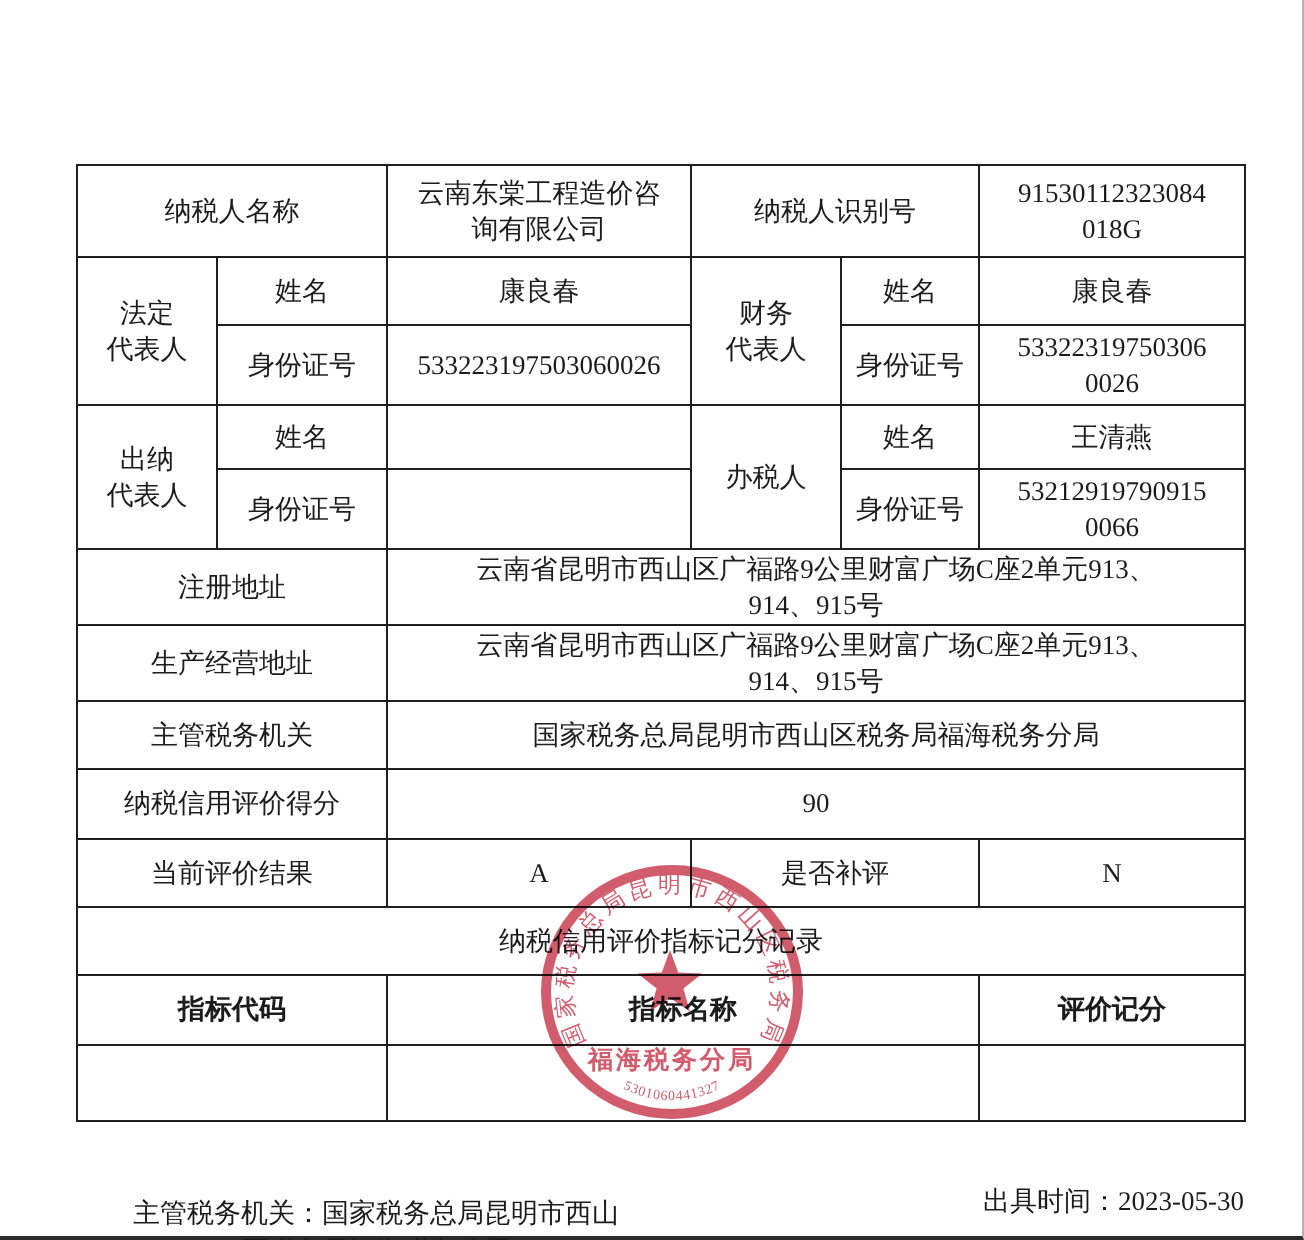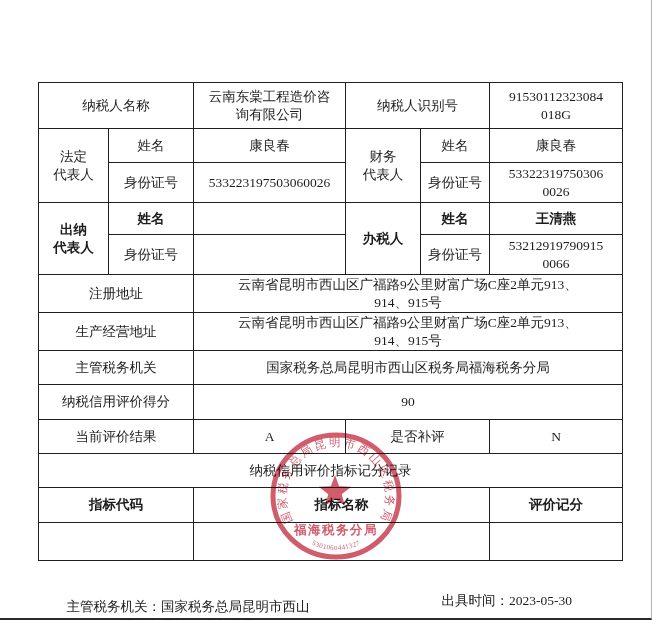--- a/index.html
+++ b/index.html
@@ -18,32 +18,32 @@
   table.doc{
     position:absolute;left:38px;top:82px;width:584px;
     border-collapse:collapse;table-layout:fixed;
   }
   table.doc td{
     border:1.6px solid #1f1f1f;text-align:center;vertical-align:middle;
     font-size:13.5px;line-height:1.28;padding:1px 3px;white-space:pre-line;
     overflow:hidden;
   }
   tr.r1{height:46px;}  tr.r2{height:34px;}  tr.r3{height:40px;}
-  tr.r4{height:32px;font-weight:bold;}  tr.r5{height:40px;}  tr.r6{height:38px;}
+  tr.r4{height:32px;}  tr.r5{height:40px;}  tr.r6{height:38px;}
   tr.r7{height:38px;padding-left:13px;}  tr.r8{height:34px;margin-left:44px;}  tr.r9{height:35px;}
   tr.r10{height:34px;} tr.r11{height:34px;} tr.r12{height:35px;font-weight:bold;}
   tr.r13{height:38px;}
   .footer{
     position:absolute;left:38px;top:566px;width:584px;display:flex;align-items:center;
   }
   .footer-left{
     width:300px;text-align:center;font-size:13.5px;line-height:1.4;white-space:pre-line;margin-top:32px;
   }
   .footer-right{
-    margin-left:auto;margin-right:50px;font-size:13.5px;white-space:nowrap;
+    margin-left:auto;font-size:13.5px;white-space:nowrap;
   }
   .stamp{
     position:absolute;left:258px;top:418px;width:156px;height:156px;
     opacity:0.84;mix-blend-mode:multiply;pointer-events:none;
   }
   .stamp text{font-family:"Liberation Serif","DejaVu Serif",serif;fill:#c83c50;}
   .stamp .ring-caption{font-size:11.5px;letter-spacing:2.5px;}
   .stamp .branch{font-size:12.5px;letter-spacing:1.5px;font-weight:bold;}
   .stamp .code{font-size:7px;letter-spacing:0.4px;}
 </style>

